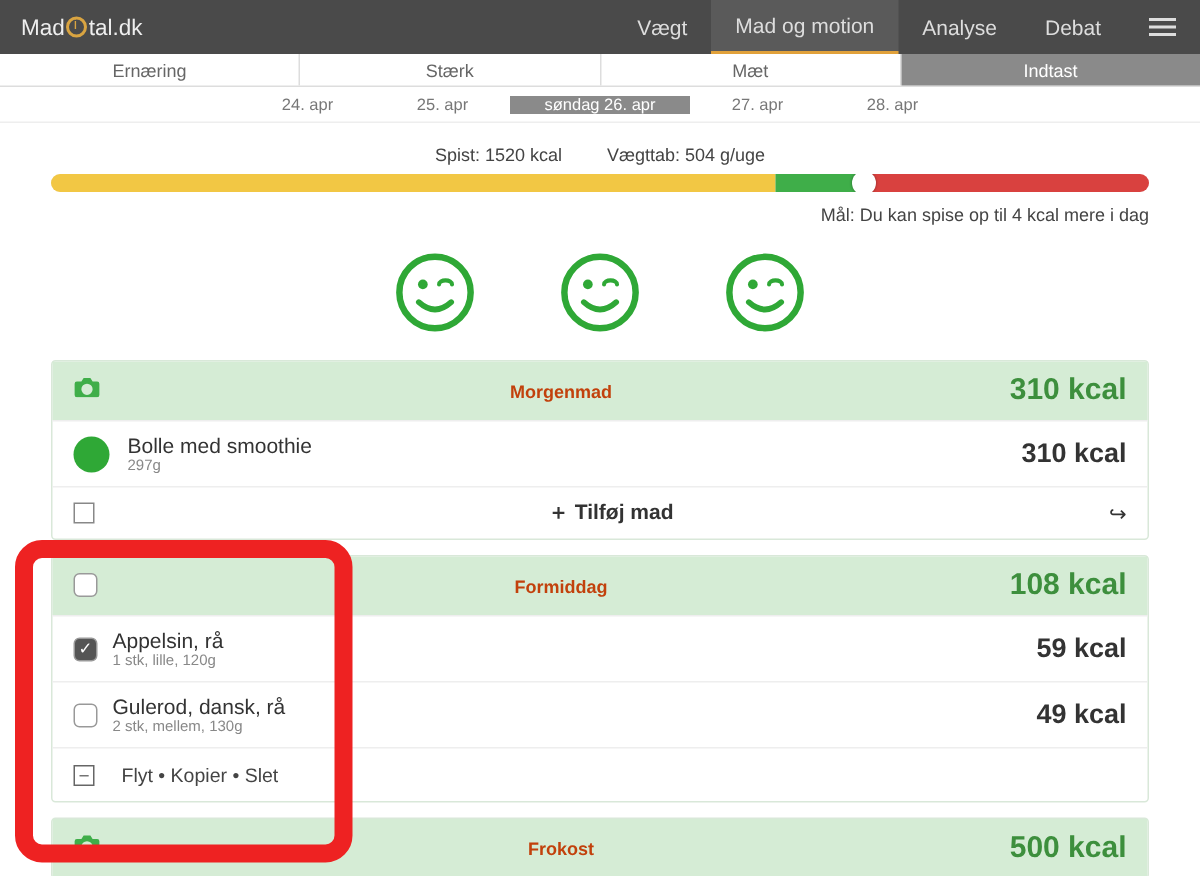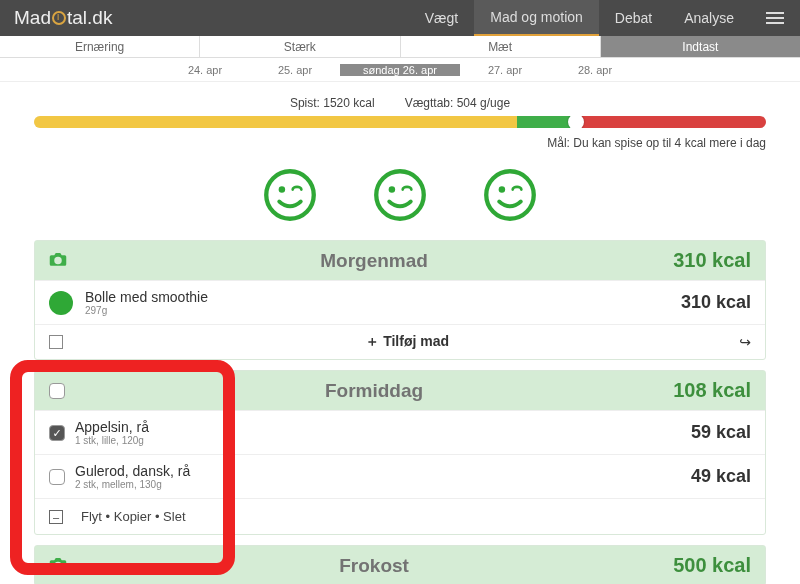--- a/index.html
+++ b/index.html
@@ -1,20 +1,20 @@
 <!DOCTYPE html>
 <html><head>
 <meta charset="utf-8">
 <style>
   * { box-sizing: border-box; margin: 0; padding: 0; }
   body { font-family: -apple-system, Helvetica, Arial, sans-serif; background: #fff; width: 800px; height: 584px; overflow: hidden; position: relative; }
   
   
   .topnav { background: #4a4a4a; height: 36px; display: flex; align-items: stretch; color: #ddd; font-size: 14px; }
-  .brand { padding: 0 14px; display: flex; align-items: center; font-size: 19px; color: #eee; }
+  .brand { padding: 0 14px; display: flex; align-items: center; font-size: 15px; color: #eee; }
   .brand .o { display:inline-block; width:14px; height:14px; border:2px solid #d9a441; border-radius:50%; position:relative; margin:0 1px; vertical-align:-2px;}
   .brand .o::after{content:"i"; position:absolute; left:3px; top:-2px; font-size:10px; color:#d9a441;}
   .navspacer { flex: 1; }
   .navitem { padding: 0 16px; display:flex; align-items:center; cursor:pointer; }
   .navitem.active { background: #5a5a5a; border-bottom:2px solid #e1a13a; }
   .menu-icon { width:18px; display:flex; flex-direction:column; gap:3px; }
   .menu-icon span { height:2px; background:#ddd; }
   
   
   .subtabs { display:flex; height:22px; border-bottom:1px solid #ddd; font-size:12px; color:#666; }
@@ -40,21 +40,21 @@
   
   
   .smileys { display:flex; justify-content:center; gap:56px; padding:10px 0 18px;}
   .smiley { width:54px; height:54px; }
   
   
   .meals { padding: 0 34px; }
   .meal { border:1px solid #d9e8d9; border-radius:3px; margin-bottom:10px; background:#fff;}
   .meal-head { background:#d5ecd5; display:flex; align-items:center; padding:8px 14px;}
   .meal-head .cam { color:#3fae49; font-size:16px; width:26px;}
-  .meal-title { flex:1; text-align:center; font-size:19px; font-weight:700; color:#737373;}
+  .meal-title { flex:1; text-align:center; font-size:12px; font-weight:700; color:#c2410c;}
   .meal-kcal { font-size:20px; font-weight:700; color:#3d8f3d;}
   .meal-row { display:flex; align-items:center; padding:8px 14px; border-top:1px solid #eee;}
   .meal-row .chk { width:26px; font-size:13px; color:#555;}
   .dot { width:24px; height:24px; border-radius:50%; background:#2fa836; margin-right:12px;}
   .food-text { flex:1; }
   .food-name { font-size:14px; color:#333;}
   .food-sub { font-size:10px; color:#888;}
   .row-kcal { font-size:18px; font-weight:700; color:#333;}
   .addrow { display:flex; align-items:center; padding:8px 14px; border-top:1px solid #eee;}
   .addrow .sq { width:14px; height:14px; border:1px solid #888; margin-right:12px;}
@@ -80,24 +80,24 @@
       <span>tal.dk</span>
   </div>
   <div class="navspacer"></div>
   <div class="navitem">
       <span>Vægt</span>
     </div>
   <div class="navitem active">
       <span>Mad og motion</span>
     </div>
   <div class="navitem">
+      <span>Analyse</span>
+    </div>
+  <div class="navitem">
       <span>Debat</span>
-    </div>
-  <div class="navitem">
-      <span>Analyse</span>
     </div>
   <div class="navitem">
       <div class="menu-icon">
         <span></span>
         <span></span>
         <span></span>
       </div>
     </div>
 </div>
 

